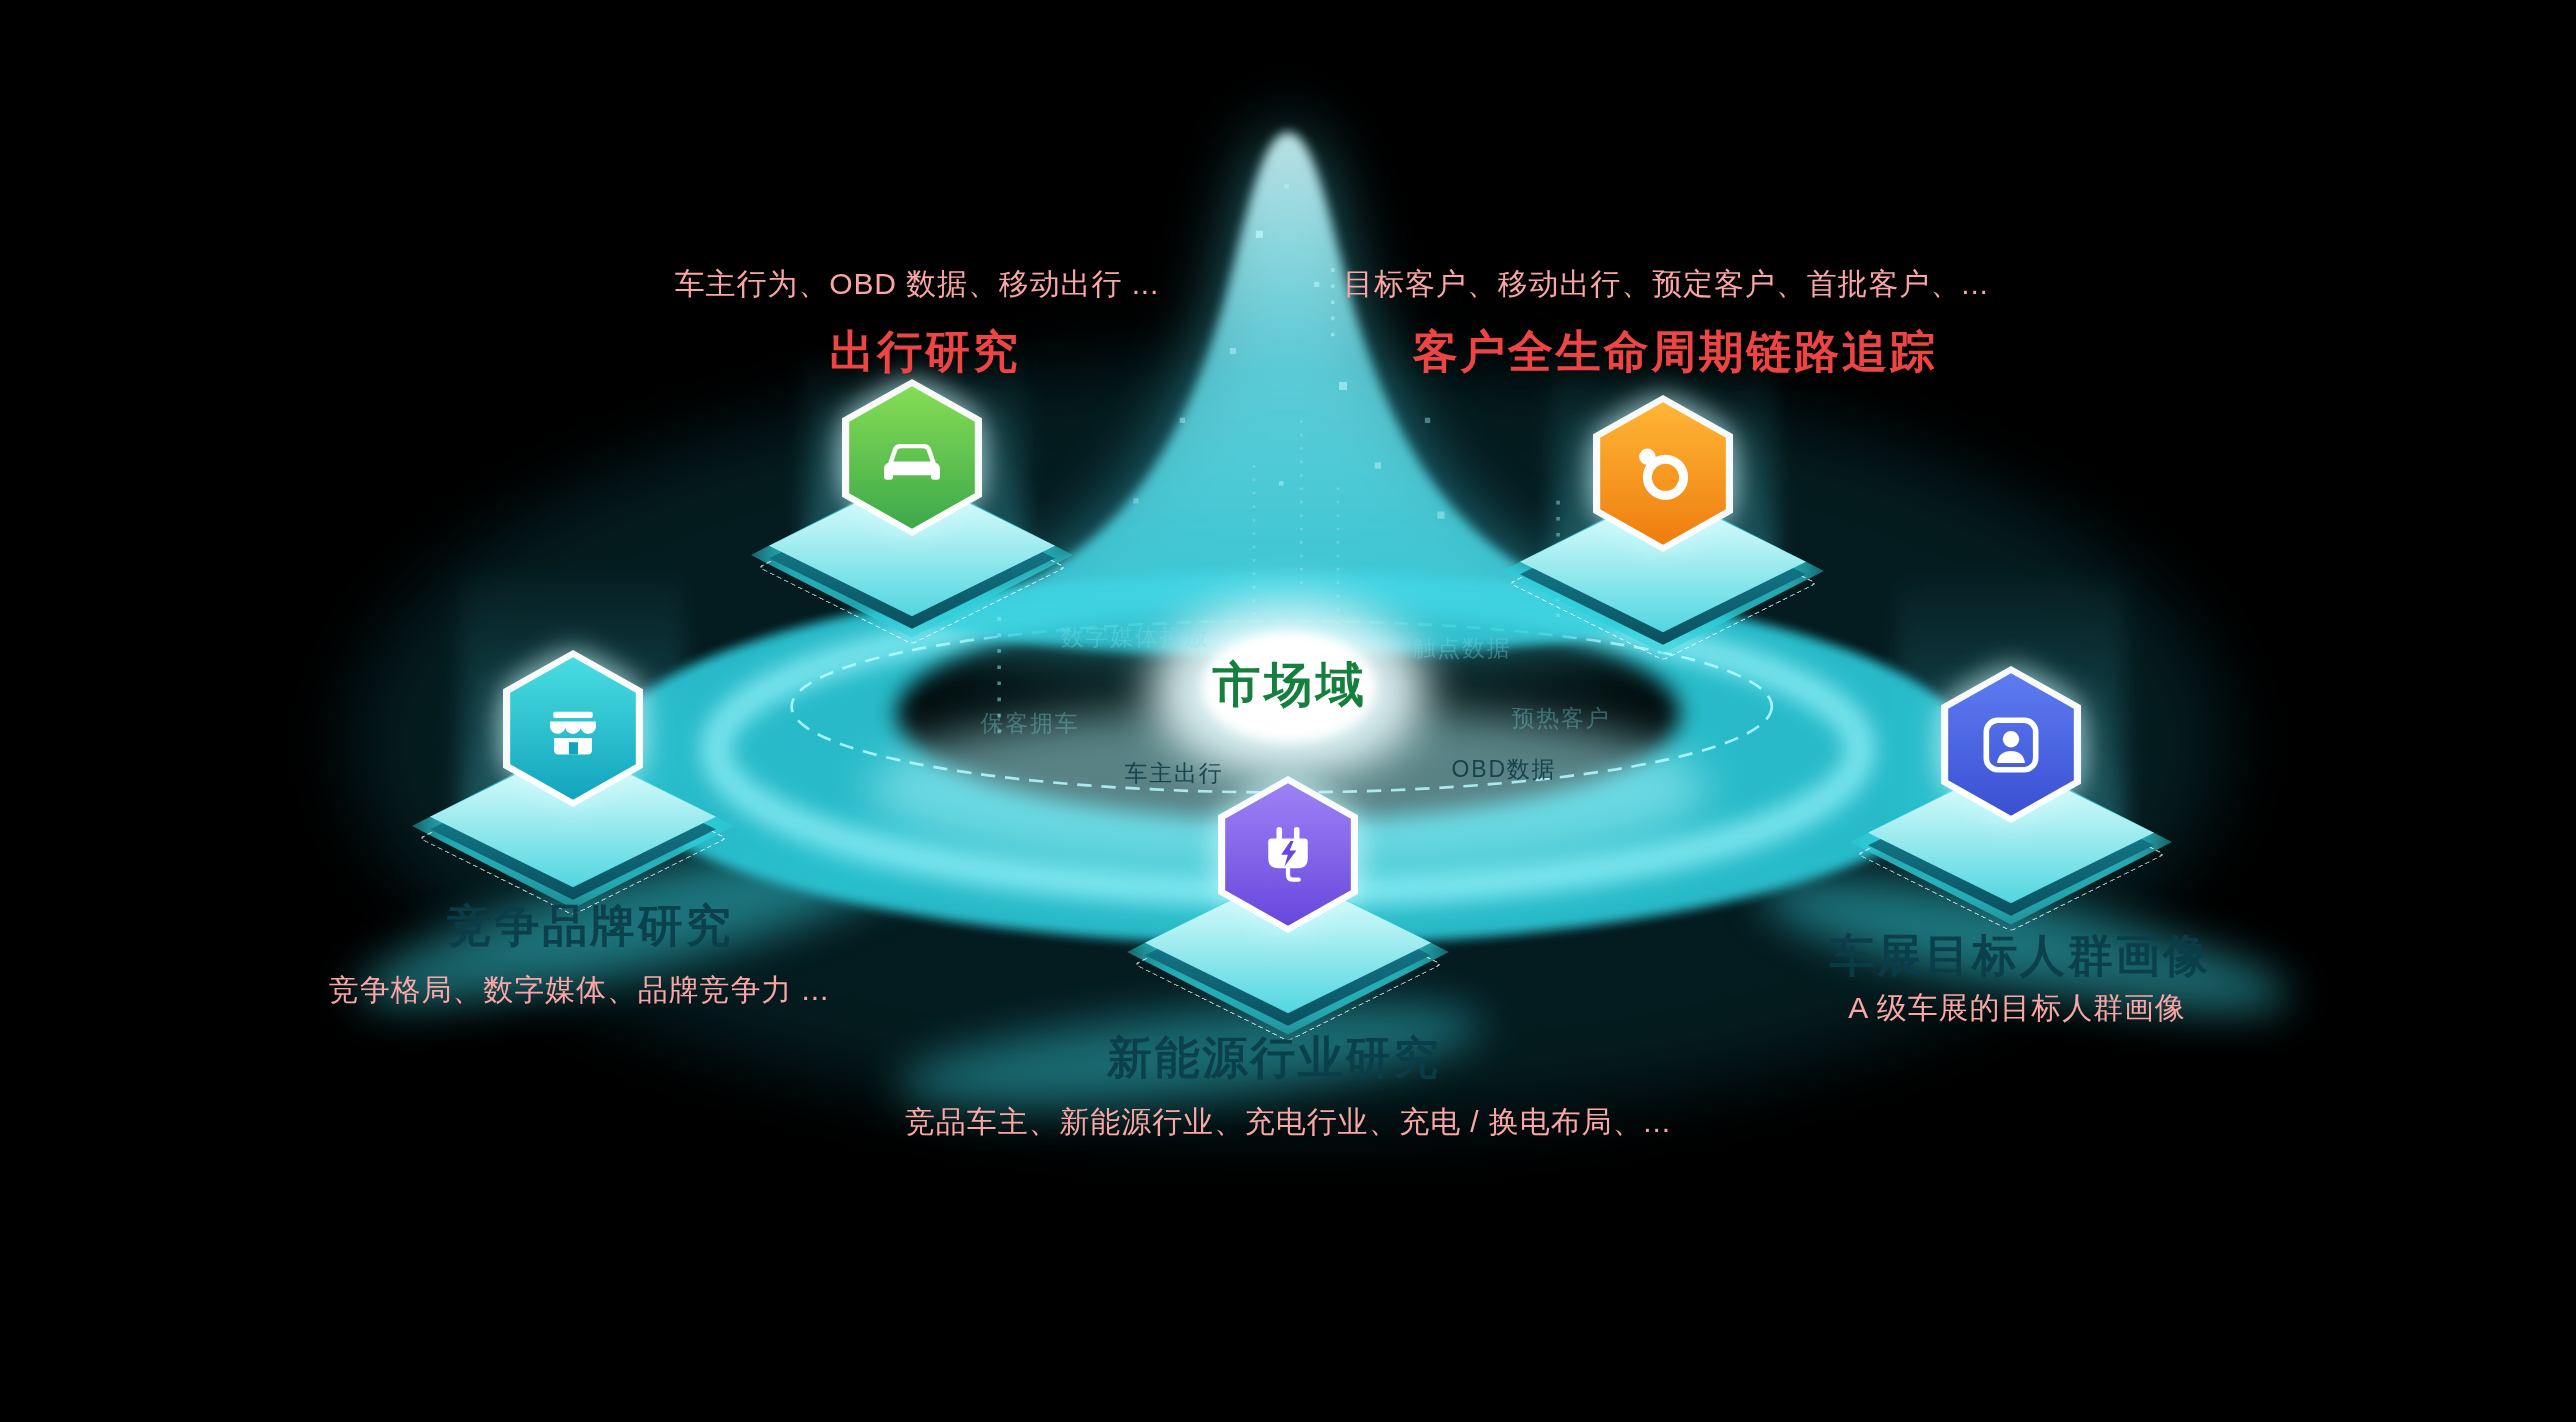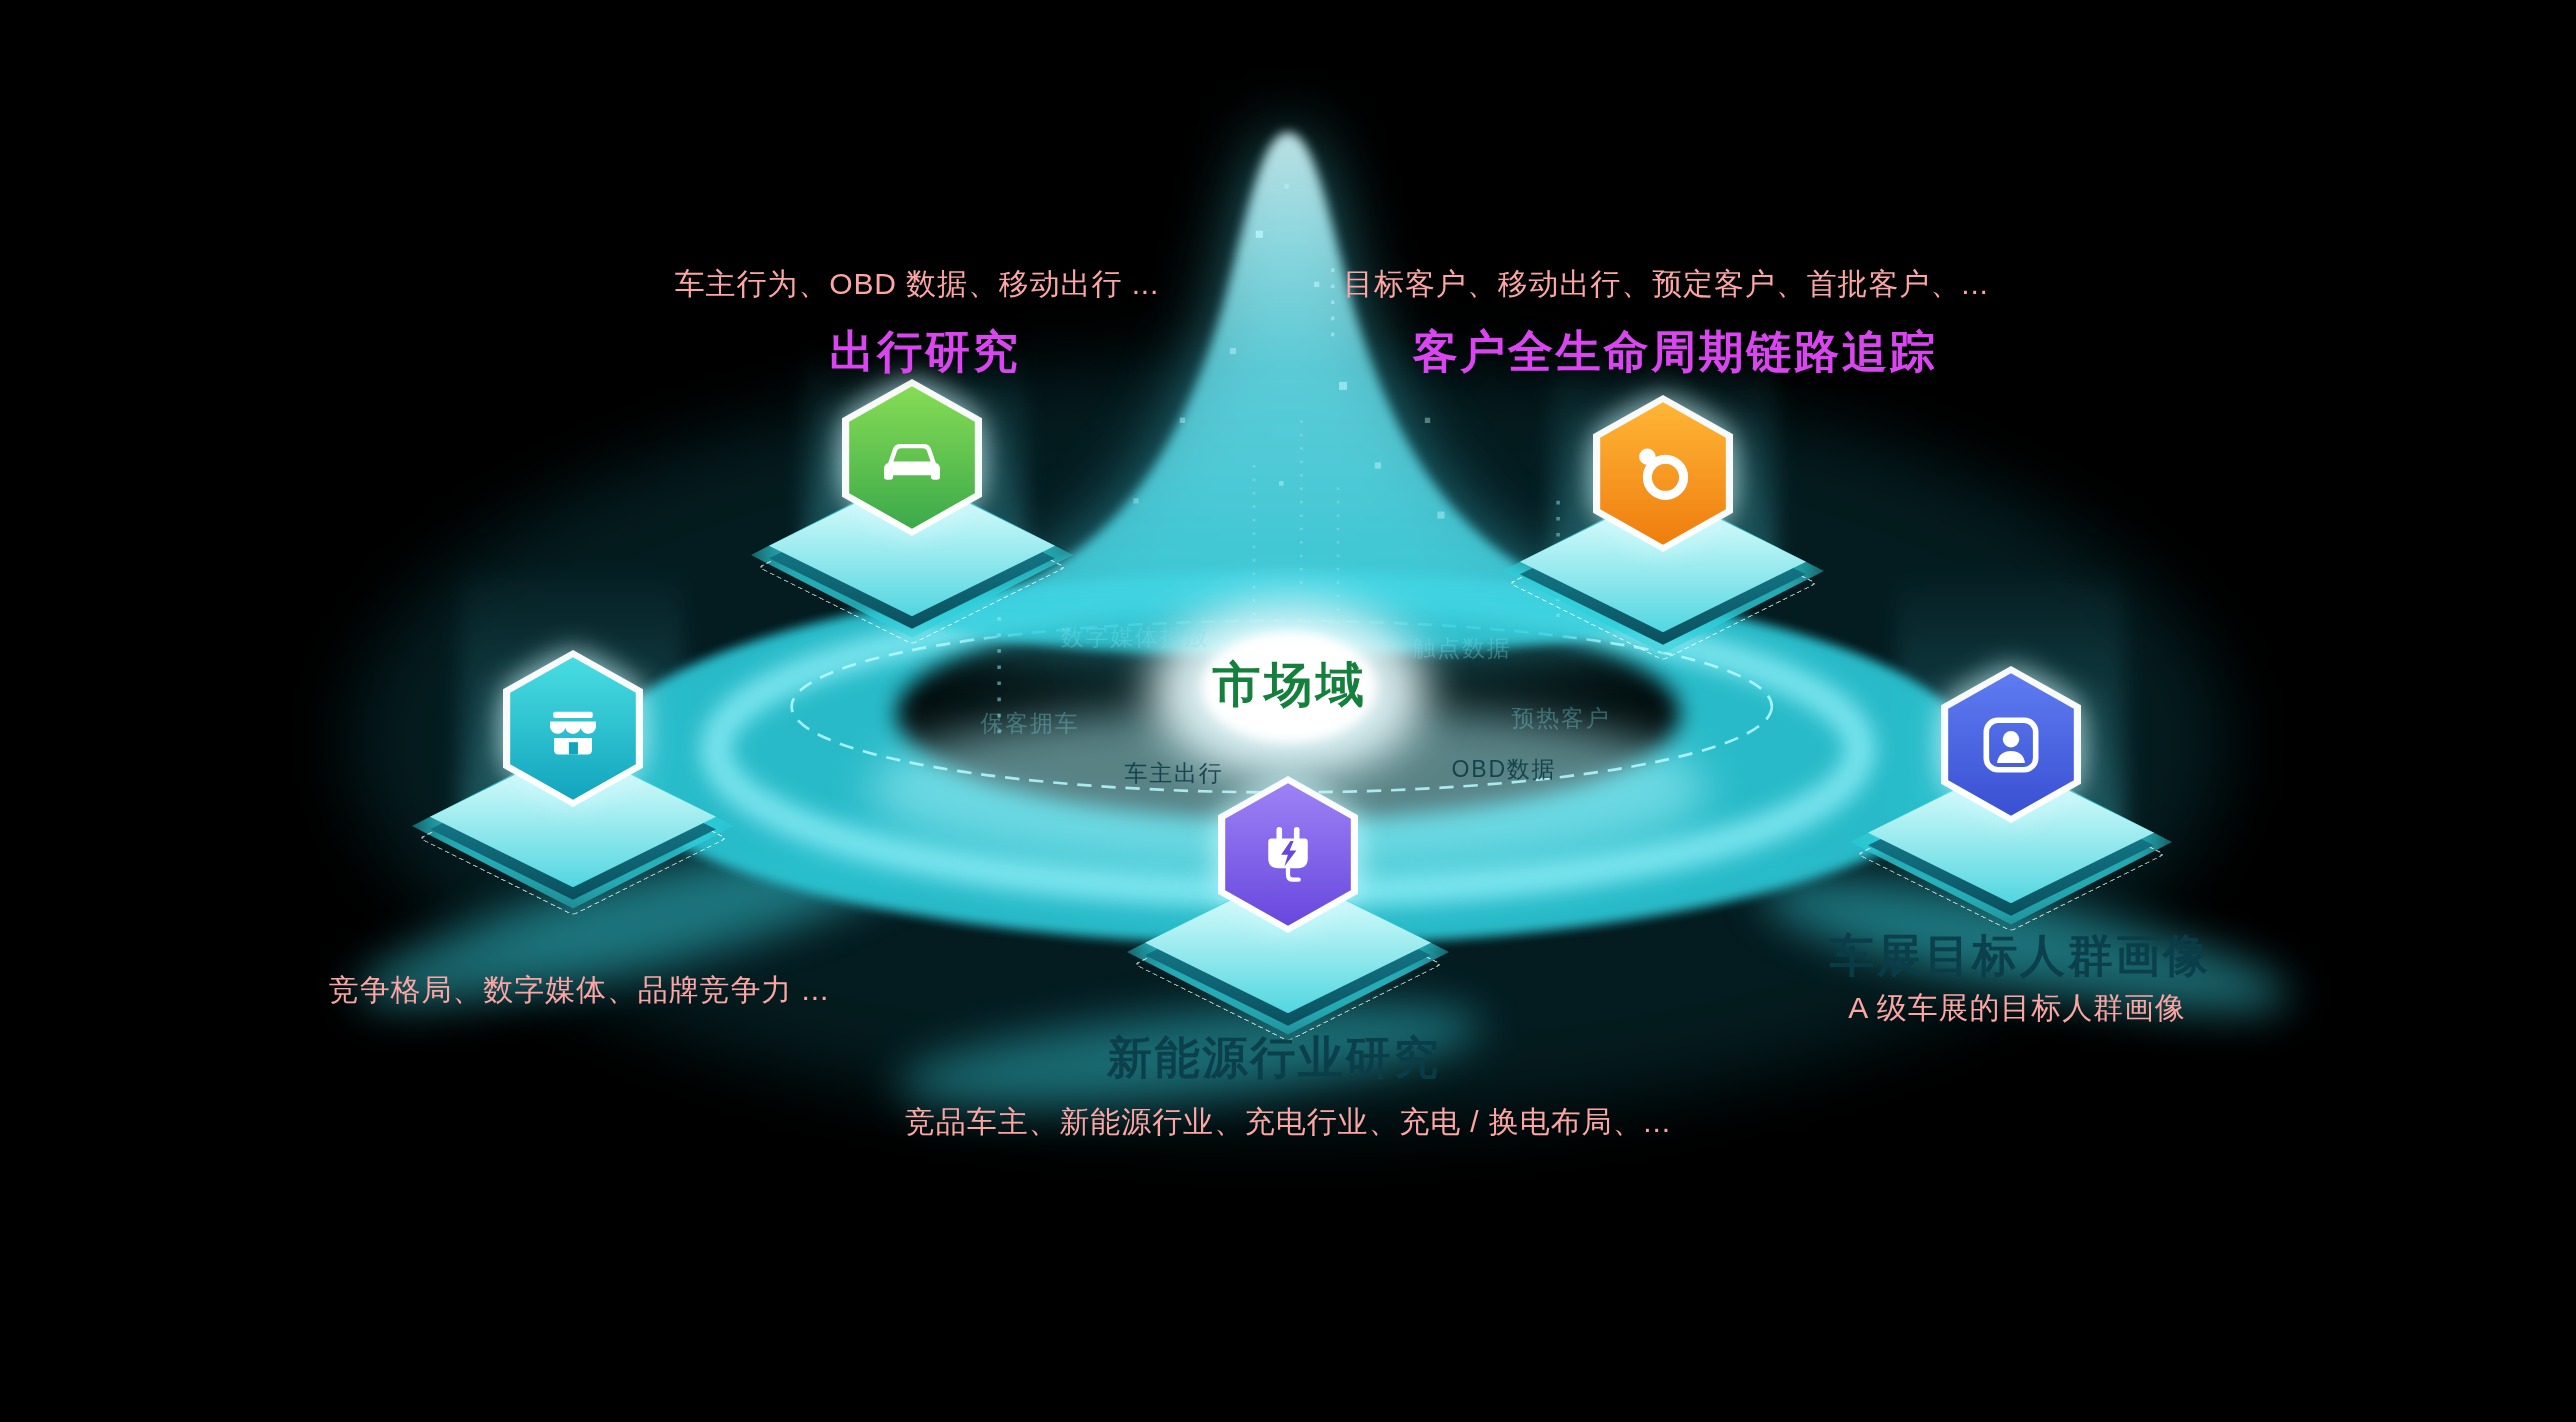--- a/index.html
+++ b/index.html
@@ -5,21 +5,21 @@
   html,body{margin:0;padding:0;background:#000;}
   #stage{
     position:relative;width:2576px;height:1422px;overflow:hidden;background:#000;
     font-family:"Liberation Sans","DejaVu Sans",sans-serif;
   }
   #glow-art{position:absolute;left:0;top:0;z-index:0;}
 
   
   .label{position:absolute;transform:translate(-50%,-50%);white-space:nowrap;z-index:6;}
   .desc{font-size:30px;color:#fca5a5;letter-spacing:0.9px;}
-  .heading{font-size:45px;font-weight:bold;color:#d946ef;letter-spacing:2.7px;text-shadow:0 0 16px rgba(0,0,0,.5);}
+  .heading{font-size:45px;font-weight:bold;color:#ef4444;letter-spacing:2.7px;text-shadow:0 0 16px rgba(0,0,0,.5);}
   .heading.dim{color:#0a3d49;opacity:.92;text-shadow:none;}
   .center-label{font-size:48px;font-weight:bold;color:#15803d;letter-spacing:3.6px;z-index:7;}
   .wm{position:absolute;transform:translate(-50%,-50%);white-space:nowrap;font-size:23px;letter-spacing:1.8px;z-index:2;}
   .wm-light{color:rgba(125,222,232,.34);}
   .wm-dark{color:rgba(6,52,62,.82);}
 
   
   .node{position:absolute;width:340px;height:170px;transform:translate(-50%,-50%);z-index:4;}
   .dia{clip-path:polygon(50% 0,100% 50%,50% 100%,0 50%);}
   .plat-glow{position:absolute;left:9px;top:4.5px;width:322px;height:165px;background:#2ed0da;filter:blur(23px);opacity:.8;}
@@ -206,20 +206,21 @@
       </svg>
     </div>
   </div>
 
   <div class="label desc" style="left:917px;top:284px">车主行为、OBD 数据、移动出行 ...</div>
   <div class="label heading" style="left:925px;top:352px">出行研究</div>
 
   <div class="label desc" style="left:1666px;top:284px">目标客户、移动出行、预定客户、首批客户、...</div>
   <div class="label heading" style="left:1675px;top:352px">客户全生命周期链路追踪</div>
 
+  <div class="label heading dim" style="left:590px;top:926px">竞争品牌研究</div>
   <div class="label desc" style="left:579px;top:990px">竞争格局、数字媒体、品牌竞争力 ...</div>
 
   <div class="label heading dim" style="left:1274px;top:1058px">新能源行业研究</div>
   <div class="label desc" style="left:1288px;top:1122px">竞品车主、新能源行业、充电行业、充电 / 换电布局、...</div>
 
   <div class="label heading dim" style="left:2020px;top:956px">车展目标人群画像</div>
   <div class="label desc" style="left:2017px;top:1008px">A 级车展的目标人群画像</div>
 
 </div>
 

